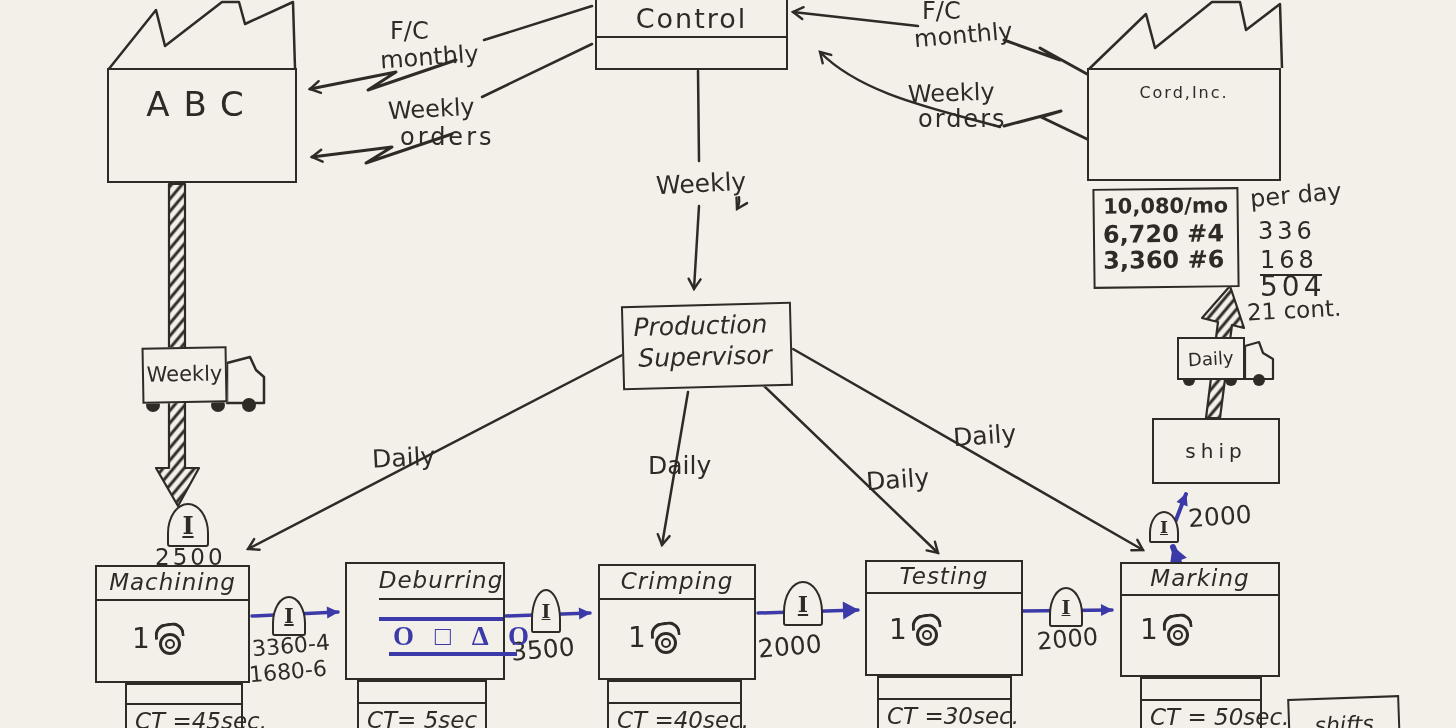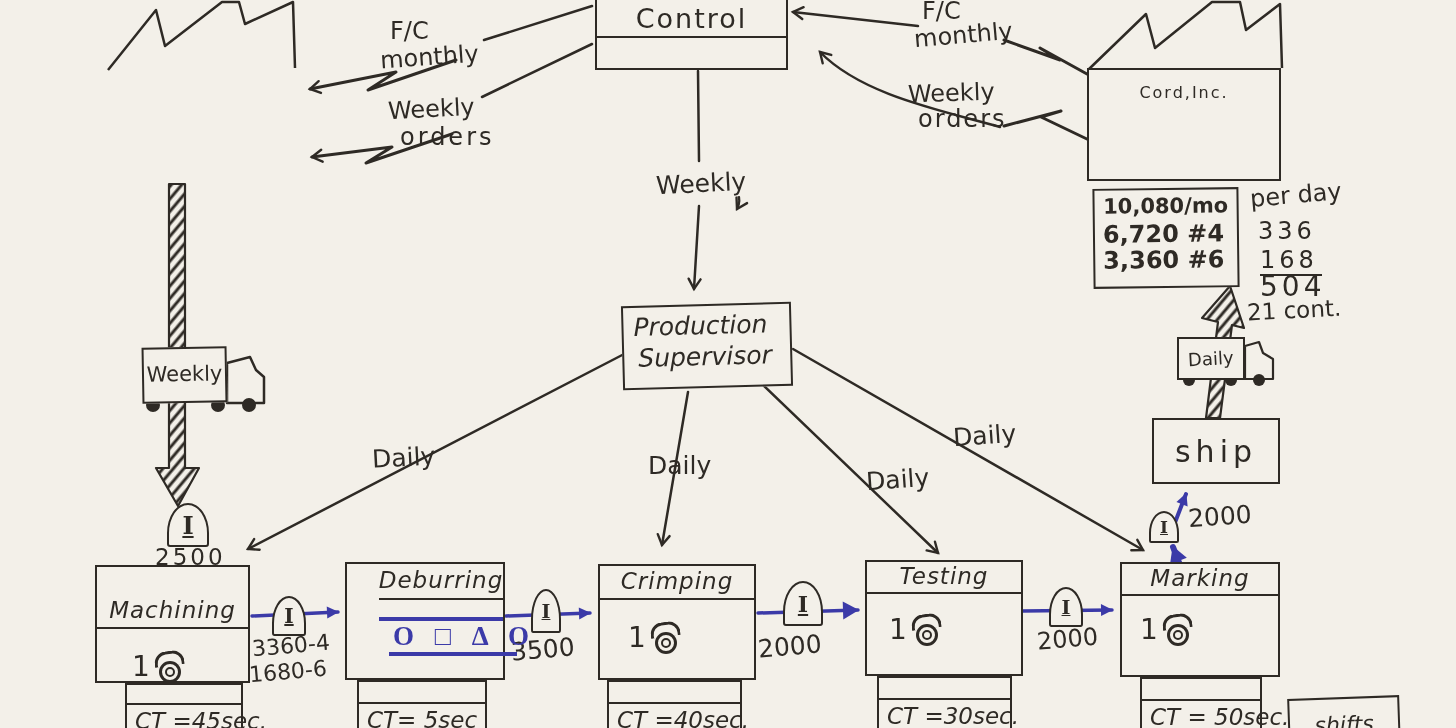--- a/index.html
+++ b/index.html
@@ -113,20 +113,23 @@
       <circle cx="249" cy="405" r="7" fill="#2e2a25"></circle>
     </g>
     <g>
       <path d="M1245,379 L1245,346 L1259,342 L1263,353 L1273,359 L1273,379 Z" fill="#f3f0e9" stroke="#2e2a25" stroke-width="2.2" stroke-linejoin="round"></path>
       <circle cx="1189" cy="380" r="6" fill="#2e2a25"></circle>
       <circle cx="1231" cy="380" r="6" fill="#2e2a25"></circle>
       <circle cx="1259" cy="380" r="6" fill="#2e2a25"></circle>
     </g>
   </svg>
 
+  <div class="box" style="left:107px;top:68px;width:190px;height:115px;">
+    <div class="hw" style="text-align:center;padding-top:16px;font-size:34px;letter-spacing:14px;">ABC</div>
+  </div>
 
   <div class="box" style="left:595px;top:-26px;width:193px;height:96px;">
     <div class="hw" style="height:58px;display:flex;align-items:flex-end;justify-content:center;font-size:27px;letter-spacing:2px;">Control</div>
     <div style="border-top:2.5px solid #2e2a25;margin-top:2px;height:30px;"></div>
   </div>
 
   <div class="box" style="left:1087px;top:68px;width:194px;height:113px;">
     <div class="hw" style="text-align:center;padding-top:14px;font-size:16px;letter-spacing:2px;">Cord,Inc.</div>
   </div>
 
@@ -164,21 +167,21 @@
   <div class="abs hw" style="left:1247px;top:298px;font-size:23px;transform:rotate(-3deg);">21 cont.</div>
 
   <div class="box" style="left:142px;top:347px;width:85px;height:56px;transform:rotate(-1deg);display:flex;align-items:center;justify-content:center;">
     <span class="hw" style="font-size:21px;">Weekly</span>
   </div>
   <div class="box" style="left:1177px;top:337px;width:68px;height:43px;border-width:2px;display:flex;align-items:center;justify-content:center;">
     <span class="hw" style="font-size:18px;transform:rotate(-3deg);">Daily</span>
   </div>
 
   <div class="box" style="left:1152px;top:418px;width:128px;height:66px;display:flex;align-items:center;justify-content:center;">
-    <span class="hw" style="font-size:30px;letter-spacing:5px;">ship</span>
+    <span class="hw" style="font-size:20px;letter-spacing:5px;">ship</span>
   </div>
   <div class="box" style="left:1288px;top:697px;width:112px;height:50px;transform:rotate(-2deg);">
     <div class="hw" style="font-size:22px;font-style:italic;text-align:center;padding-top:14px;">shifts</div>
   </div>
 
   <div class="inv" style="left:167px;top:503px;width:42px;height:44px;font-size:24px;">I</div>
   <div class="abs hw" style="left:155px;top:545px;font-size:23px;letter-spacing:3px;">2500</div>
 
   <div class="inv" style="left:272px;top:596px;width:34px;height:40px;font-size:20px;">I</div>
   <div class="abs hw" style="left:252px;top:634px;font-size:22px;transform:rotate(-5deg);">3360-4</div>
@@ -190,21 +193,21 @@
   <div class="inv" style="left:783px;top:581px;width:40px;height:45px;font-size:22px;">I</div>
   <div class="abs hw" style="left:758px;top:633px;font-size:25px;transform:rotate(-5deg);">2000</div>
 
   <div class="inv" style="left:1049px;top:587px;width:34px;height:40px;font-size:19px;">I</div>
   <div class="abs hw" style="left:1037px;top:626px;font-size:24px;transform:rotate(-5deg);">2000</div>
 
   <div class="inv" style="left:1149px;top:511px;width:30px;height:32px;font-size:17px;">I</div>
   <div class="abs hw" style="left:1188px;top:503px;font-size:25px;transform:rotate(-4deg);">2000</div>
 
   <div class="box proc" style="left:95px;top:565px;width:155px;height:118px;">
-    <div class="title hw" style="height:32px;margin-top:28px;">Machining</div>
+    <div class="title hw" style="height:32px;">Machining</div>
     <div class="body" style="height:83px;">
       <span class="op" style="left:35px;top:22px;">
         <span class="op-one hw">1</span>
         <span class="op-head">
           <span class="op-arc"></span>
             <span class="op-circle">
               <span class="op-dot"></span>
             </span>
         </span>
       </span>

